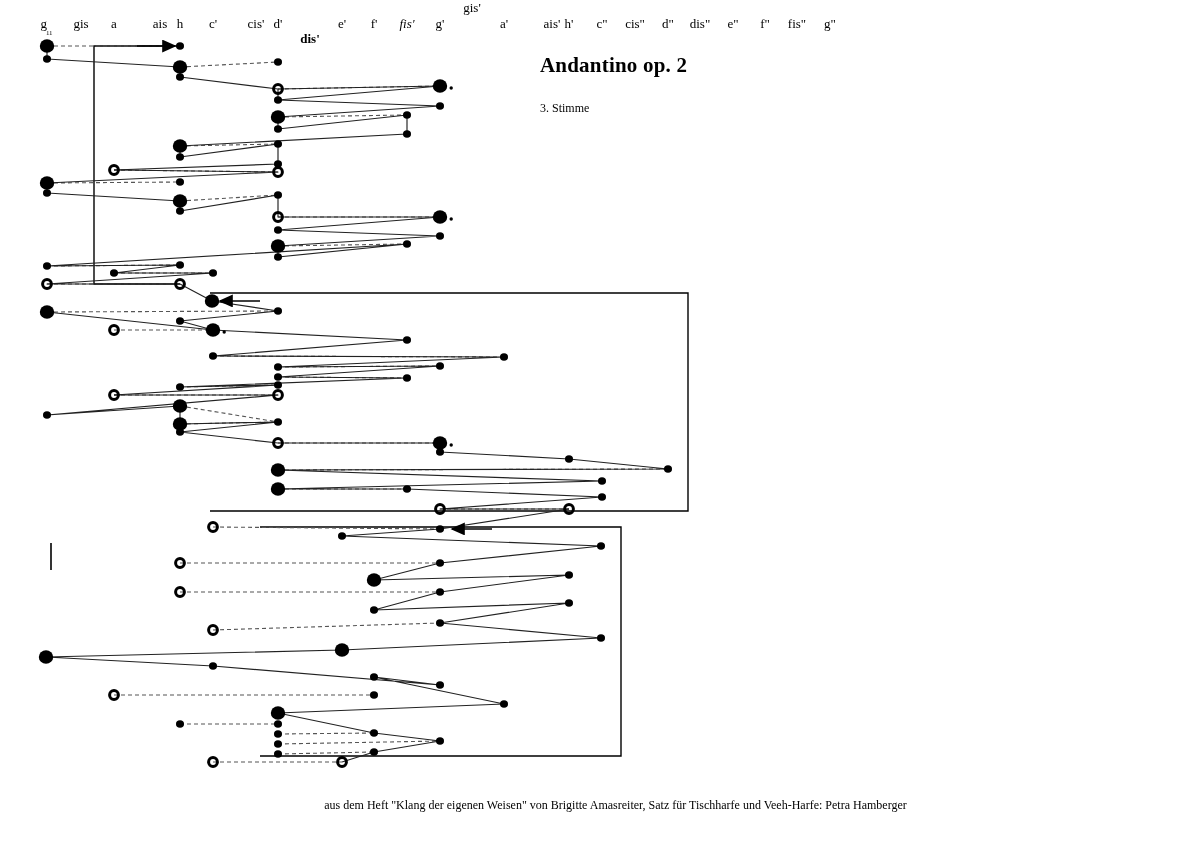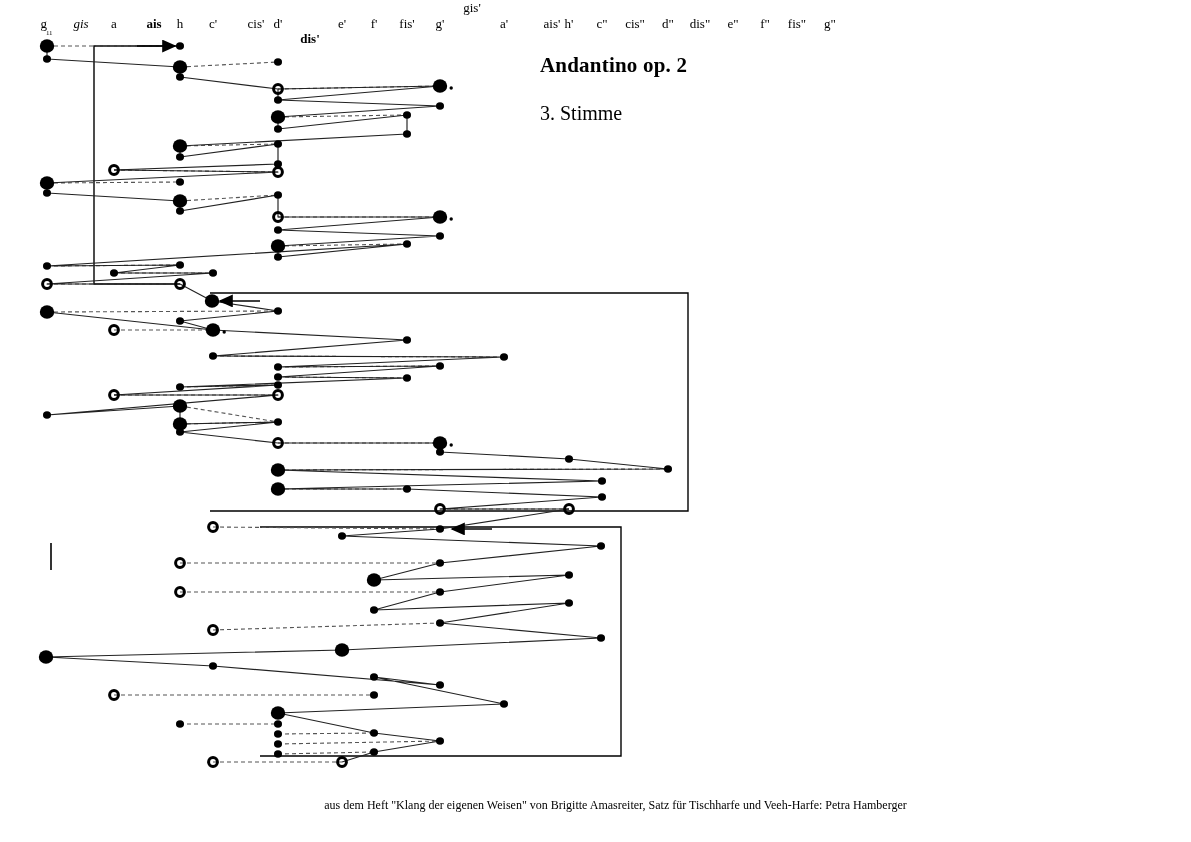--- a/index.html
+++ b/index.html
@@ -57,21 +57,21 @@
     line-height: 1.25;
     letter-spacing: 0.2px;
   }
   #doc-composer {
     font-size: 15px;
     margin: 0;
     padding-top: 23px;
     line-height: 1.25;
   }
   #doc-part {
-    font-size: 20px;
+    font-size: 12px;
     margin: 0;
     padding-top: 23px;
     line-height: 1.25;
   }
   #footer-block {
     position: absolute;
     left: 0;
     top: 797px;
     width: 1191px;
     text-align: center;
@@ -267,31 +267,31 @@
         <ellipse cx="258" cy="744" rx="4" ry="3.72" fill="#000"></ellipse>
         <ellipse cx="354" cy="752" rx="4" ry="3.72" fill="#000"></ellipse>
         <ellipse cx="258" cy="754" rx="4" ry="3.72" fill="#000"></ellipse>
         <circle cx="193" cy="762" r="4.4" fill="none" stroke="#000" stroke-width="3"></circle>
         <circle cx="322" cy="762" r="4.4" fill="none" stroke="#000" stroke-width="3"></circle>
       </g>
   </svg>
 
   <div id="pitch-axis">
       <div class="col-head" style="left: 27px; top: 17px;"><span>g</span><span class="sub">11</span></div>
-      <div class="col-head" style="left: 61px; top: 17px; font-style: italic;"><span>gis</span></div>
+      <div class="col-head" style="left: 61px; top: 17px;"><span>gis</span></div>
       <div class="col-head" style="left: 94px; top: 17px;"><span>a</span></div>
-      <div class="col-head" style="left: 134px; top: 17px; font-weight: bold;"><span>ais</span></div>
+      <div class="col-head" style="left: 140px; top: 17px;"><span>ais</span></div>
       <div class="col-head" style="left: 160px; top: 17px;"><span>h</span></div>
       <div class="col-head" style="left: 193px; top: 17px;"><span>c'</span></div>
       <div class="col-head" style="left: 236px; top: 17px;"><span>cis'</span></div>
       <div class="col-head" style="left: 258px; top: 17px;"><span>d'</span></div>
       <div class="col-head" style="left: 290px; top: 32px; font-weight: bold;"><span>dis'</span></div>
       <div class="col-head" style="left: 322px; top: 17px;"><span>e'</span></div>
       <div class="col-head" style="left: 354px; top: 17px;"><span>f'</span></div>
-      <div class="col-head" style="left: 387px; top: 17px;"><span>fis'</span></div>
+      <div class="col-head" style="left: 387px; top: 17px; font-style: italic;"><span>fis'</span></div>
       <div class="col-head" style="left: 420px; top: 17px;"><span>g'</span></div>
       <div class="col-head" style="left: 452px; top: 1px;"><span>gis'</span></div>
       <div class="col-head" style="left: 484px; top: 17px;"><span>a'</span></div>
       <div class="col-head" style="left: 532px; top: 17px;"><span>ais'</span></div>
       <div class="col-head" style="left: 549px; top: 17px;"><span>h'</span></div>
       <div class="col-head" style="left: 582px; top: 17px;"><span>c"</span></div>
       <div class="col-head" style="left: 615px; top: 17px;"><span>cis"</span></div>
       <div class="col-head" style="left: 648px; top: 17px;"><span>d"</span></div>
       <div class="col-head" style="left: 680px; top: 17px;"><span>dis"</span></div>
       <div class="col-head" style="left: 713px; top: 17px;"><span>e"</span></div>

